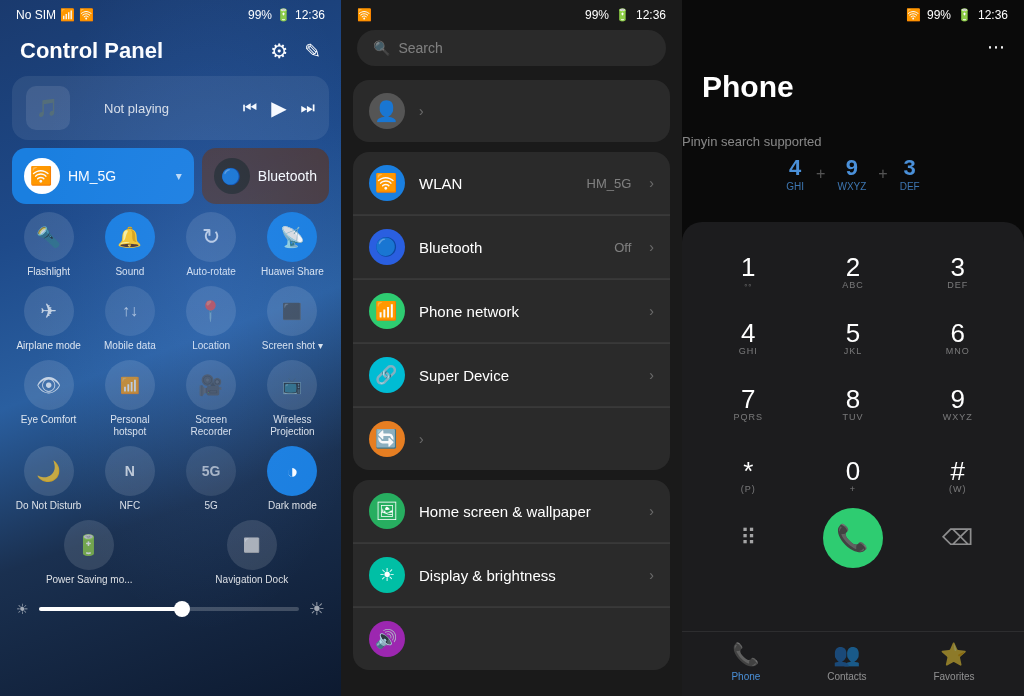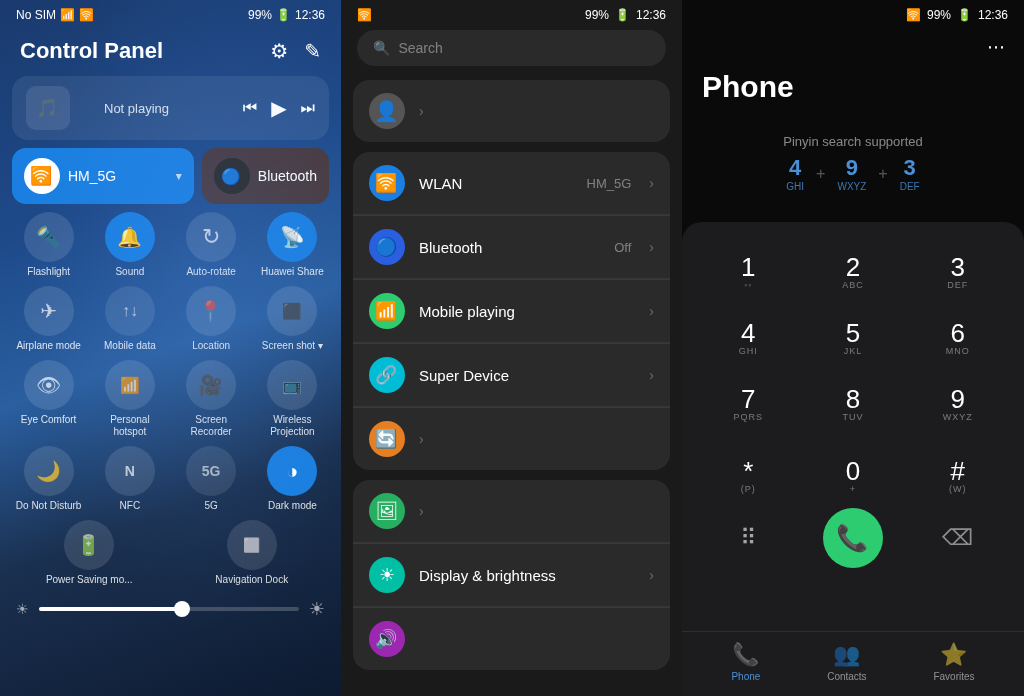--- a/index.html
+++ b/index.html
@@ -395,21 +395,20 @@
     .dots-menu { color: white; font-size: 18px; letter-spacing: 3px; }
 
     .phone-title {
       font-size: 30px;
       font-weight: 700;
       color: white;
       padding: 4px 20px 30px;
     }
 
     .pinyin-info {
-      text-align: center;
       color: rgba(255,255,255,0.5);
       font-size: 13px;
       margin-bottom: 6px;
     }
 
     .pinyin-example {
       color: rgba(255,255,255,0.4);
       font-size: 12px;
       text-align: center;
       margin-bottom: 20px;
@@ -747,21 +746,21 @@
         <div class="settings-item-text">
           <div class="settings-item-name">Bluetooth</div>
         </div>
         <span class="settings-item-value">Off</span>
         <span class="chevron-right">›</span>
       </div>
       <div class="divider-line"></div>
       <div class="settings-item">
         <div class="settings-item-icon si-green" style="color:white;font-size:18px;">📶</div>
         <div class="settings-item-text">
-          <div class="settings-item-name">Mobile playing</div>
+          <div class="settings-item-name">Phone network</div>
         </div>
         <span class="chevron-right">›</span>
       </div>
       <div class="divider-line"></div>
       <div class="settings-item">
         <div class="settings-item-icon si-teal" style="color:white;font-size:18px;">🔗</div>
         <div class="settings-item-text">
           <div class="settings-item-name">Super Device</div>
         </div>
         <span class="chevron-right">›</span>
@@ -769,20 +768,23 @@
       <div class="divider-line"></div>
       <div class="settings-item">
         <div class="settings-item-icon si-orange" style="color:white;font-size:18px;">🔄</div>
         <span class="chevron-right">›</span>
       </div>
     </div>
 
     <div class="settings-section">
       <div class="settings-item">
         <div class="settings-item-icon si-green2" style="color:white;font-size:18px;">🖼</div>
+        <div class="settings-item-text">
+          <div class="settings-item-name">Home screen &amp; wallpaper</div>
+        </div>
         <span class="chevron-right">›</span>
       </div>
       <div class="divider-line"></div>
       <div class="settings-item">
         <div class="settings-item-icon si-cyan" style="color:white;font-size:18px;">☀</div>
         <div class="settings-item-text">
           <div class="settings-item-name">Display &amp; brightness</div>
         </div>
         <span class="chevron-right">›</span>
       </div>

